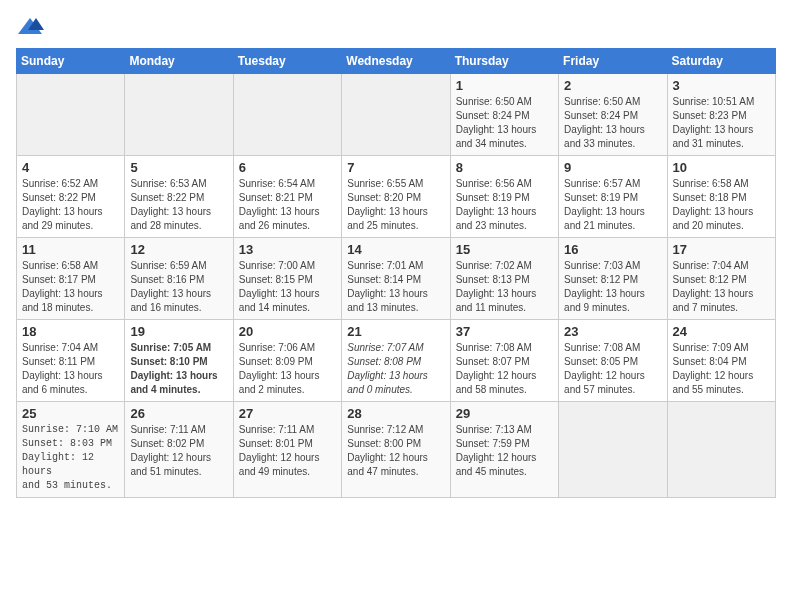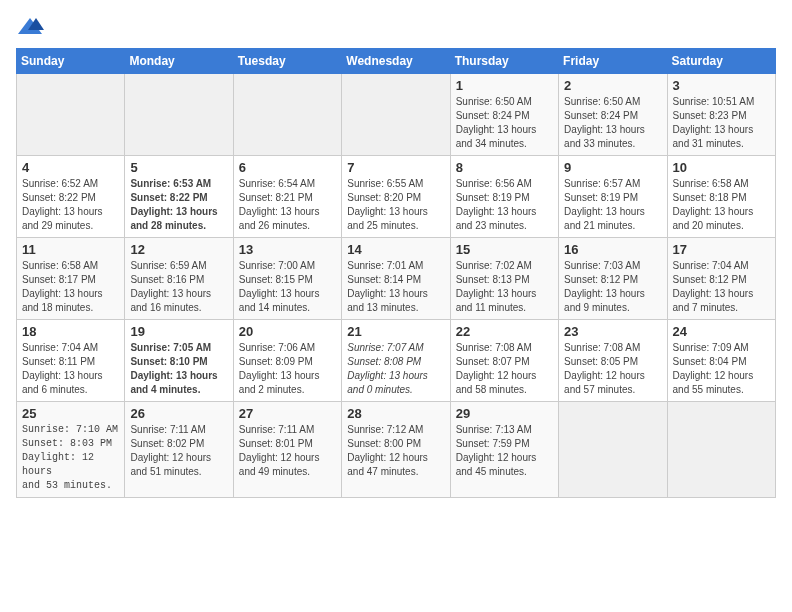--- a/index.html
+++ b/index.html
@@ -153,21 +153,21 @@
       <tr>
         <td>
           <span class="day-number">4</span>
           <div class="day-info" style="white-space: pre-line;">Sunrise: 6:52 AM
 Sunset: 8:22 PM
 Daylight: 13 hours
 and 29 minutes.</div>
         </td>
         <td>
           <span class="day-number">5</span>
-          <div class="day-info" style="white-space: pre-line; font-weight: bold;">Sunrise: 6:53 AM
+          <div class="day-info" style="white-space: pre-line;">Sunrise: 6:53 AM
 Sunset: 8:22 PM
 Daylight: 13 hours
 and 28 minutes.</div>
         </td>
         <td>
           <span class="day-number">6</span>
           <div class="day-info" style="white-space: pre-line;">Sunrise: 6:54 AM
 Sunset: 8:21 PM
 Daylight: 13 hours
 and 26 minutes.</div>
@@ -275,21 +275,21 @@
 and 2 minutes.</div>
         </td>
         <td>
           <span class="day-number">21</span>
           <div class="day-info" style="white-space: pre-line; font-style: italic;">Sunrise: 7:07 AM
 Sunset: 8:08 PM
 Daylight: 13 hours
 and 0 minutes.</div>
         </td>
         <td>
-          <span class="day-number">22</span>
+          <span class="day-number">37</span>
           <div class="day-info" style="white-space: pre-line;">Sunrise: 7:08 AM
 Sunset: 8:07 PM
 Daylight: 12 hours
 and 58 minutes.</div>
         </td>
         <td>
           <span class="day-number">23</span>
           <div class="day-info" style="white-space: pre-line;">Sunrise: 7:08 AM
 Sunset: 8:05 PM
 Daylight: 12 hours

